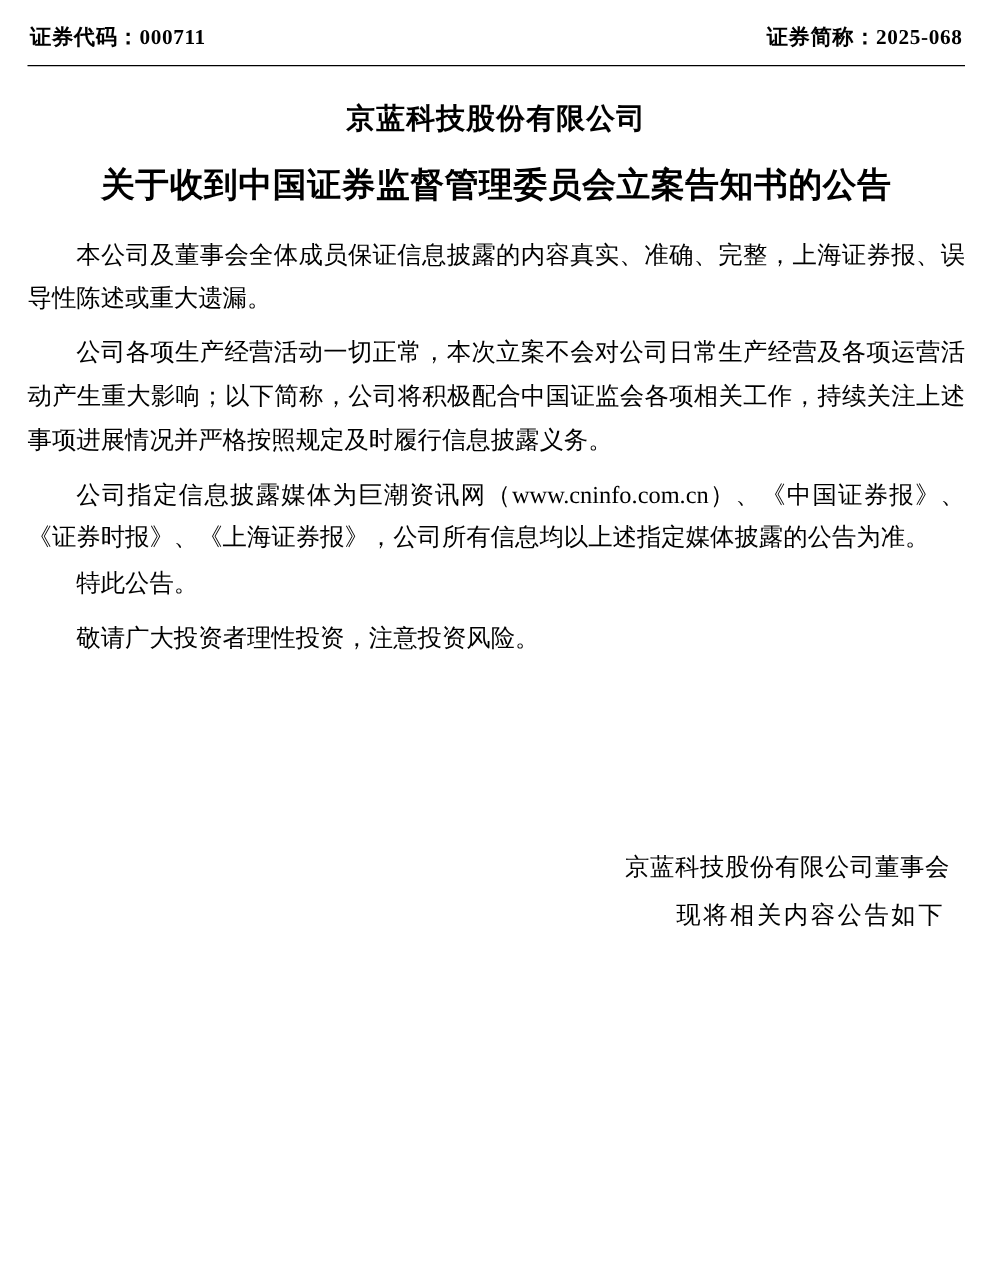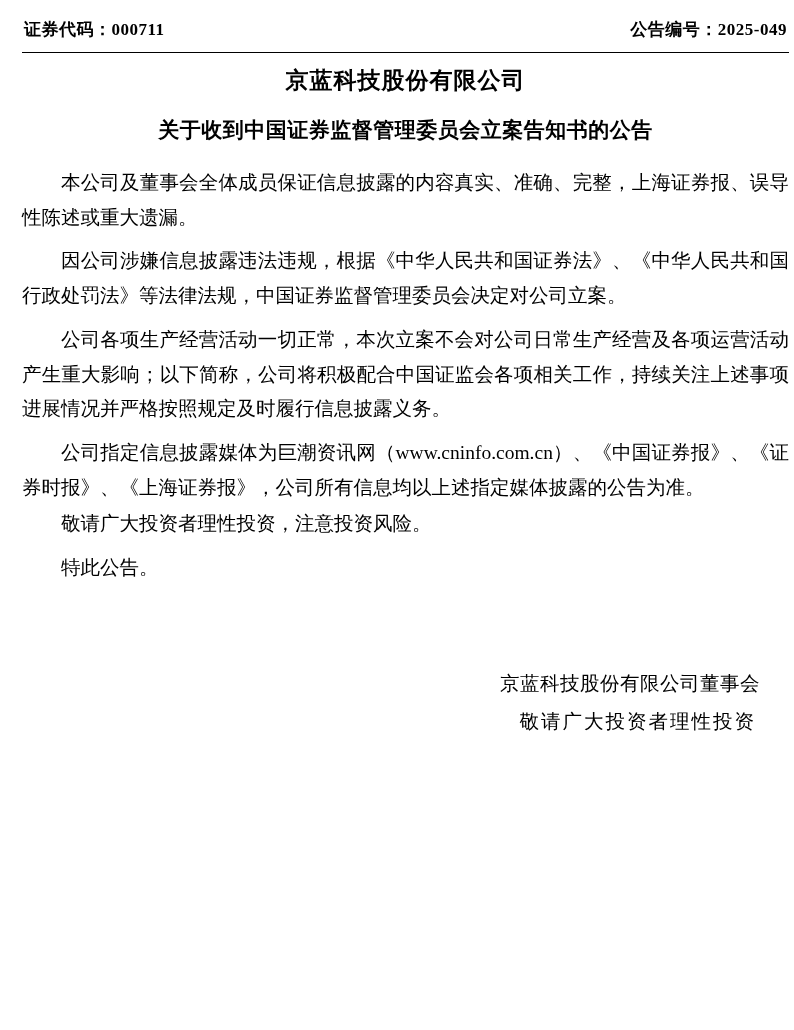--- a/index.html
+++ b/index.html
@@ -12,21 +12,21 @@
     height: 1030px;
     font-family: "Liberation Serif", "DejaVu Serif", serif;
     color: #000000;
     position: relative;
     overflow: hidden;
   }
   .page {
     width: 794px;
     height: 788px;
     box-sizing: border-box;
-    padding: 18px 5px 10px 22px;
+    padding: 18px 22px 10px 22px;
     position: relative;
   }
   
   .header-row {
     display: flex;
     justify-content: space-between;
     align-items: baseline;
     font-size: 17px;
     font-weight: bold;
     letter-spacing: 0.5px;
@@ -44,26 +44,26 @@
   .header-rule {
     border: 0;
     border-top: 1.6px solid #000;
     margin: 11px 0 0 0;
   }
   
   .title-main {
     text-align: center;
     font-size: 23px;
     font-weight: bold;
-    margin-top: 12px;
+    margin-top: 26px;
     letter-spacing: 1px;
   }
   .title-sub {
     text-align: center;
-    font-size: 21px;
+    font-size: 27px;
     font-weight: bold;
     margin-top: 20px;
     letter-spacing: 0.5px;
   }
   
   .body-text {
     margin-top: 22px;
     font-size: 19.5px;
     line-height: 1.78;
     text-align: justify;
@@ -75,21 +75,21 @@
     text-align: justify;
     text-justify: inter-ideograph;
   }
   p.para.tight {
     margin-bottom: 2px;
   }
   
   .signature {
     position: absolute;
     right: 34px;
-    bottom: 47px;
+    bottom: 36px;
     font-size: 19.5px;
     line-height: 1.95;
     text-align: right;
     letter-spacing: 0.5px;
     margin-left: 24px;
   }
   .sig-line {
     white-space: nowrap;
   }
   .sig-date {
@@ -100,36 +100,35 @@
 </head>
 <body>
 
 <div class="page">
 
   <div class="header-row">
     <div class="header-cell">
       <span class="header-label">证券代码：</span><span class="header-value">000711</span>
     </div>
     <div class="header-cell">
-      <span class="header-label">公告编号：</span><span class="header-value">2025-049</span>
+      <span class="header-label">证券简称：</span><span class="header-value">2025-068</span>
     </div>
   </div>
 
   <hr class="header-rule">
 
   <div class="title-main">京蓝科技股份有限公司</div>
   <div class="title-sub">关于收到中国证券监督管理委员会立案告知书的公告</div>
 
   <div class="body-text">
     <p class="para">本公司及董事会全体成员保证信息披露的内容真实、准确、完整，上海证券报、误导性陈述或重大遗漏。</p>
-    <p class="para">因公司涉嫌信息披露违法违规，根据《中华人民共和国证券法》、《中华人民共和国行政处罚法》等法律法规，中国证券监督管理委员会决定对公司立案。</p>
     <p class="para">公司各项生产经营活动一切正常，本次立案不会对公司日常生产经营及各项运营活动产生重大影响；以下简称，公司将积极配合中国证监会各项相关工作，持续关注上述事项进展情况并严格按照规定及时履行信息披露义务。</p>
     <p class="para tight">公司指定信息披露媒体为巨潮资讯网（www.cninfo.com.cn）、《中国证券报》、《证券时报》、《上海证券报》，公司所有信息均以上述指定媒体披露的公告为准。</p>
+    <p class="para">特此公告。</p>
     <p class="para">敬请广大投资者理性投资，注意投资风险。</p>
-    <p class="para">特此公告。</p>
   </div>
 
   <div class="signature">
     <div class="sig-line">京蓝科技股份有限公司董事会</div>
-    <div class="sig-line sig-date">敬请广大投资者理性投资</div>
+    <div class="sig-line sig-date">现将相关内容公告如下</div>
   </div>
 
 </div>
 
 </body></html>

